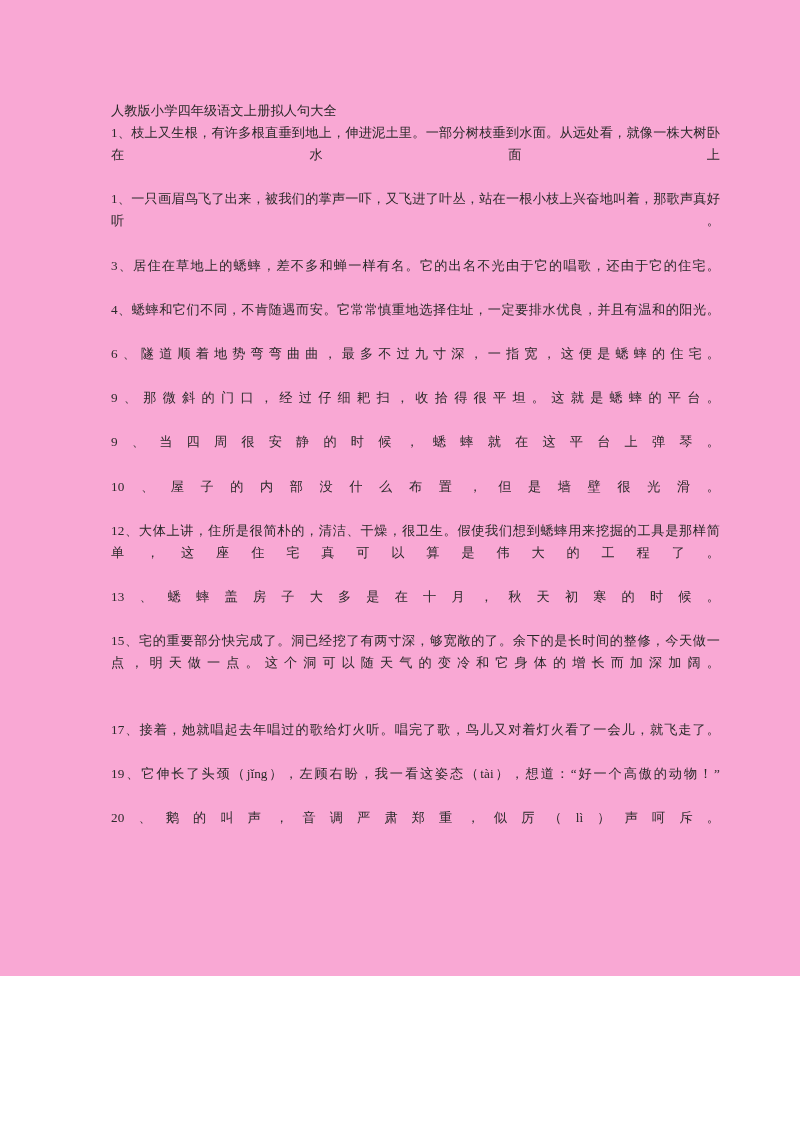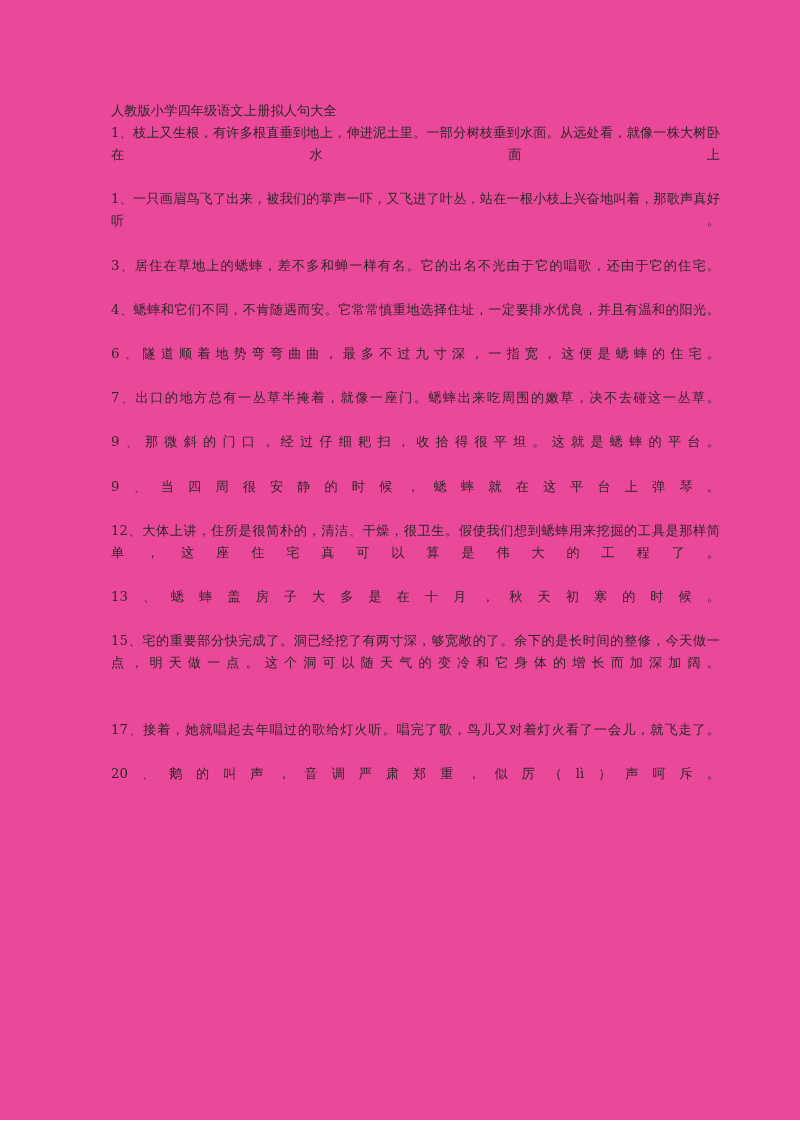--- a/index.html
+++ b/index.html
@@ -9,23 +9,24 @@
   }
   body {
     width: 800px;
     height: 1132px;
     overflow: hidden;
     font-family: "DejaVu Serif", "Liberation Serif", serif;
   }
   #page {
     position: relative;
     width: 800px;
-    height: 1120px;
-    background: #ec4899;
+    height: 976px;
+    background: #f9a8d4;
     box-sizing: border-box;
+    font-family: Liberation Serif, serif;
   }
   #doc-body {
     position: absolute;
     left: 111px;
     top: 100px;
     width: 609px;
   }
   .line {
     font-size: 13.2px;
     line-height: 22.1px;
@@ -61,24 +62,25 @@
 
 <div id="page">
   <div id="doc-body">
     <div class="line title nostretch">人教版小学四年级语文上册拟人句大全</div>
     <div id="item-container">
         <div class="line">1、枝上又生根，有许多根直垂到地上，伸进泥土里。一部分树枝垂到水面。从远处看，就像一株大树卧在水面上</div>
         <div class="line">1、一只画眉鸟飞了出来，被我们的掌声一吓，又飞进了叶丛，站在一根小枝上兴奋地叫着，那歌声真好听。</div>
         <div class="line">3、居住在草地上的蟋蟀，差不多和蝉一样有名。它的出名不光由于它的唱歌，还由于它的住宅。</div>
         <div class="line">4、蟋蟀和它们不同，不肯随遇而安。它常常慎重地选择住址，一定要排水优良，并且有温和的阳光。</div>
         <div class="line">6、隧道顺着地势弯弯曲曲，最多不过九寸深，一指宽，这便是蟋蟀的住宅。</div>
-        <div class="line">7、出口的地方总有一丛草半掩着，就像一座门。蟋蟀出来吃周围的嫩草，决不去碰这一丛草。</div>
         <div class="line">9、那微斜的门口，经过仔细耙扫，收拾得很平坦。这就是蟋蟀的平台。</div>
         <div class="line">9、当四周很安静的时候，蟋蟀就在这平台上弹琴。</div>
+        <div class="line">10、屋子的内部没什么布置，但是墙壁很光滑。</div>
         <div class="line">12、大体上讲，住所是很简朴的，清洁、干燥，很卫生。假使我们想到蟋蟀用来挖掘的工具是那样简单，这座住宅真可以算是伟大的工程了。</div>
         <div class="line">13、蟋蟀盖房子大多是在十月，秋天初寒的时候。</div>
         <div class="line">15、宅的重要部分快完成了。洞已经挖了有两寸深，够宽敞的了。余下的是长时间的整修，今天做一点，明天做一点。这个洞可以随天气的变冷和它身体的增长而加深加阔。</div>
         <div class="line spacer nostretch">&nbsp;</div>
         <div class="line">17、接着，她就唱起去年唱过的歌给灯火听。唱完了歌，鸟儿又对着灯火看了一会儿，就飞走了。</div>
+        <div class="line">19、它伸长了头颈（jǐng），左顾右盼，我一看这姿态（tài），想道：“好一个高傲的动物！”</div>
         <div class="line">20、鹅的叫声，音调严肃郑重，似厉（lì）声呵斥。</div>
       </div>
   </div>
 </div>
 
 </body></html>

